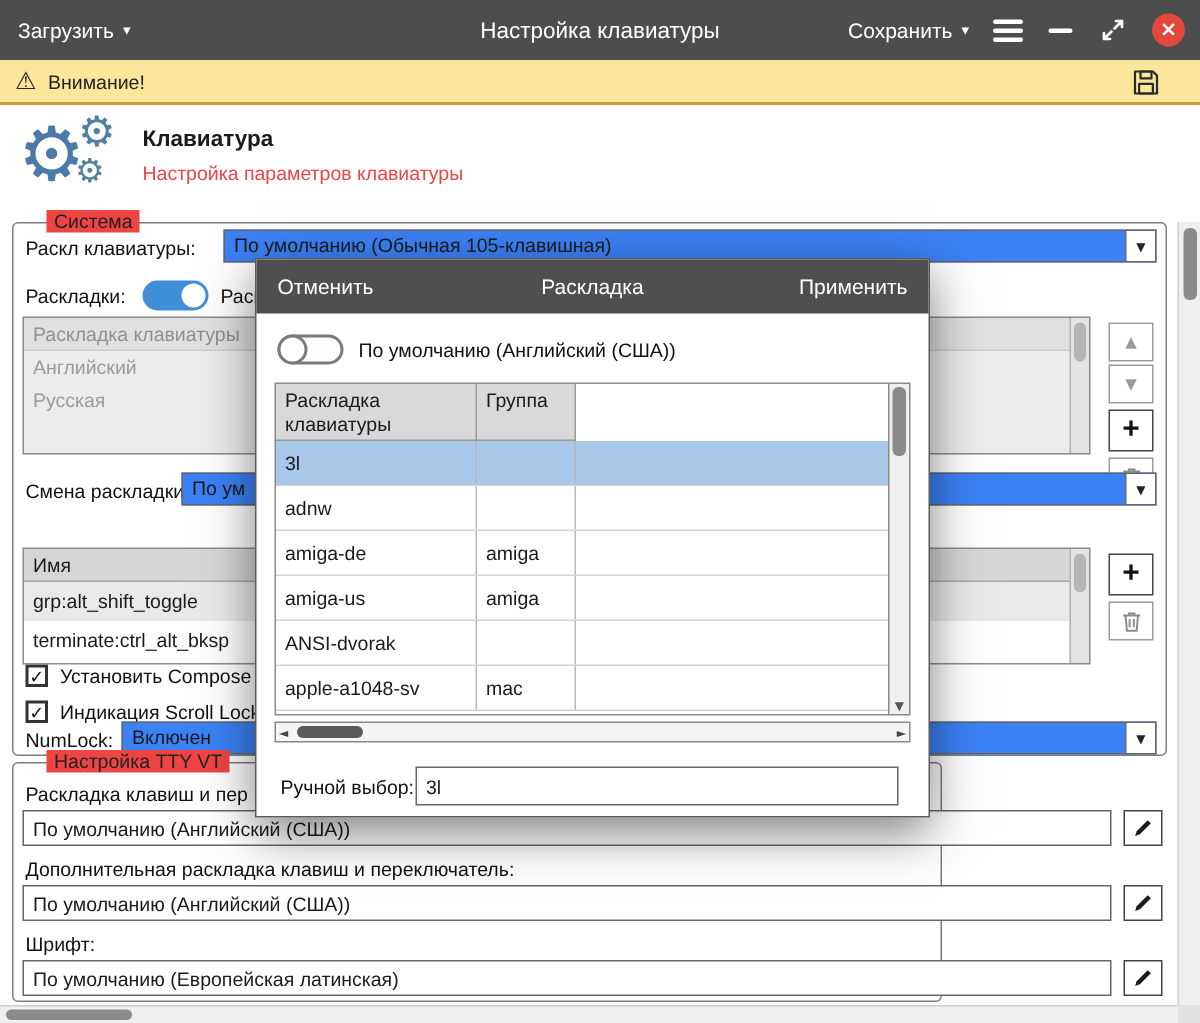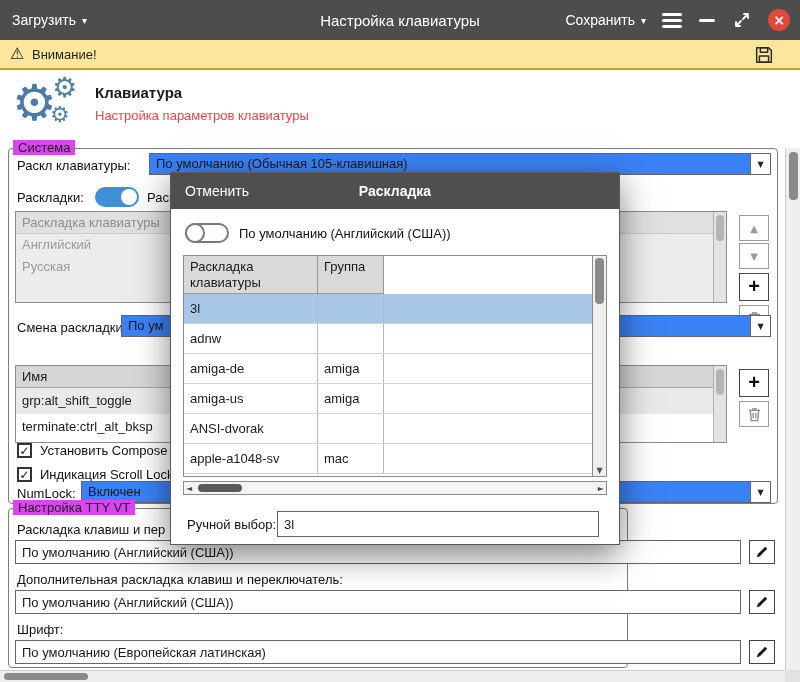--- a/index.html
+++ b/index.html
@@ -30,21 +30,21 @@
   .warn-text{position:absolute;left:32px;top:7px;font-size:13px;color:#222}
   .savefile{position:absolute;right:24px;top:3px;width:24px;height:24px;display:flex;align-items:center;justify-content:center;cursor:pointer}
 
   
   .gear{position:absolute;line-height:1;color:#4c7aa6}
   .pg-title{font-size:15px;font-weight:bold}
   .pg-sub{font-size:13px;color:#ef4444}
 
   
   .fs{border:1px solid #7d7d7d;border-radius:4px;background:transparent}
-  .fs-legend{position:absolute;top:-9px;left:4px;background:#d946ef;padding:0 5px;font-size:13px;color:#222}
+  .fs-legend{position:absolute;top:-9px;left:22px;background:#ef4444;padding:0 5px;font-size:13px;color:#222}
   .lbl{font-size:13px;white-space:nowrap;color:#111}
 
   
   .combo{display:flex;border:1px solid #666;background:#3b82f6}
   .combo-text{flex:1;font-size:13px;padding:2px 6px;white-space:nowrap;overflow:hidden}
   .combo-btn{width:20px;border-left:1px solid #666;background:#fff;display:flex;align-items:center;justify-content:center}
   .combo-btn span{font-size:8px;color:#222}
 
   
   .toggle{width:44px;height:20px;border-radius:11px;position:relative}
@@ -85,21 +85,21 @@
   .vscroll{left:785px;top:148px;width:15px;height:522px;background:#efefef;border-left:1px solid #cfcfcf}
   .vthumb{position:absolute;left:3px;top:4px;width:9px;height:48px;background:#8a8a8a;border-radius:4px}
   .hscroll{left:0;top:670px;width:785px;height:12px;background:#efefef;border-top:1px solid #cfcfcf}
   .hthumb{position:absolute;left:4px;top:2px;width:84px;height:7px;background:#8a8a8a;border-radius:4px}
   .corner{left:785px;top:670px;width:15px;height:12px;background:#e2e2e2}
 
   
   .modal{left:170px;top:172px;width:450px;height:373px;background:#fff;border:1px solid #5a5a5a;
          box-shadow:0 10px 32px rgba(0,0,0,.5);z-index:20}
   .modal-bar{position:absolute;left:0;top:0;width:100%;height:36px;background:#4f4f4f;color:#fff}
-  .mb-title{position:absolute;left:0;top:0;width:100%;height:36px;display:flex;align-items:center;justify-content:center;font-size:14px;font-weight:bold}
+  .mb-title{position:absolute;left:0;top:0;width:100%;height:36px;display:flex;align-items:center;justify-content:center;font-size:14px;font-weight:normal}
   .mb-cancel{position:absolute;left:14px;top:0;height:36px;display:flex;align-items:center;font-size:14px;cursor:pointer;z-index:1}
   .mb-apply{position:absolute;right:14px;top:0;height:36px;display:flex;align-items:center;font-size:14px;cursor:pointer;z-index:1}
 
   .mtable{position:absolute;left:12px;top:82px;width:424px;height:222px;border:1px solid #8a8a8a;background:#fff;overflow:hidden}
   .mbody{position:absolute;left:0;top:0;right:14px;bottom:0}
   .mhead{display:flex;height:38px}
   .mh{background:#d9d9d9;border-right:1px solid #999;border-bottom:1px solid #999;font-size:13px;padding:3px 6px;line-height:1.2}
   .w1{width:134px}.w2{width:66px}.w3{flex:1}
   .mh.w3{border-right:none}
   .mrow{display:flex;height:30px;border-bottom:1px solid #d2d2d2;font-size:13px;background:#fff}
@@ -290,20 +290,21 @@
   </div>
   <div class="abs hscroll">
     <div class="hthumb"></div>
   </div>
   <div class="abs corner"></div>
 
   <div class="abs modal">
     <div class="modal-bar">
       <div class="mb-title">Раскладка</div>
       <div class="mb-cancel">Отменить</div>
+      <div class="mb-apply">Применить</div>
     </div>
 
     <div class="abs toggle off" style="left:14px;top:50px">
       <span class="knob"></span>
     </div>
     <div class="abs lbl" style="left:68px;top:53px">По умолчанию (Английский (США))</div>
 
     <div class="mtable">
       <div class="mbody">
         <div class="mhead">

